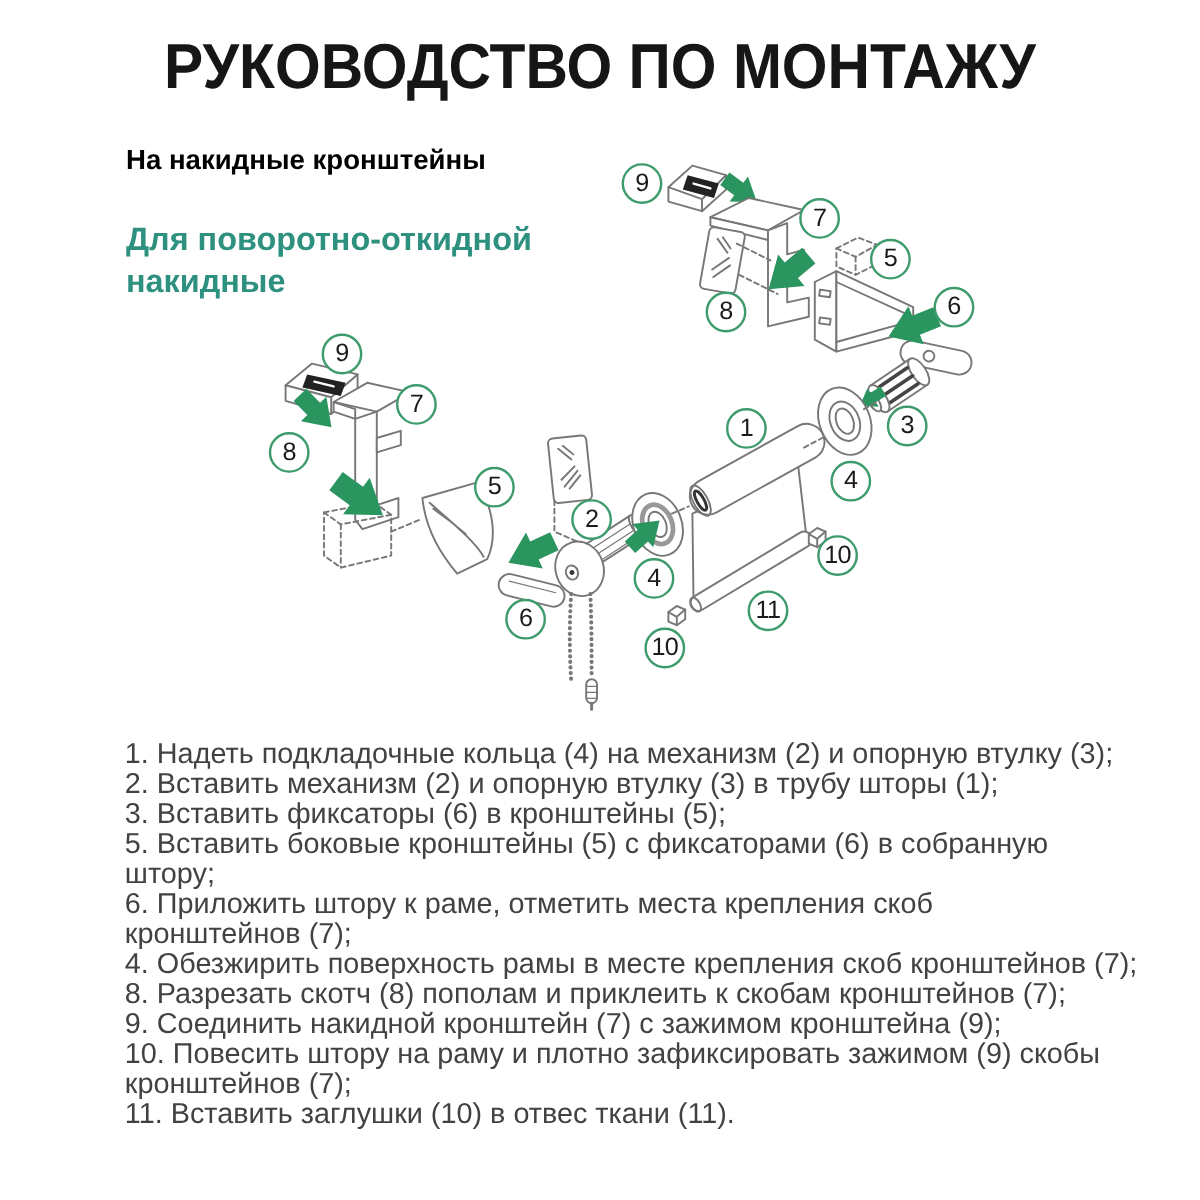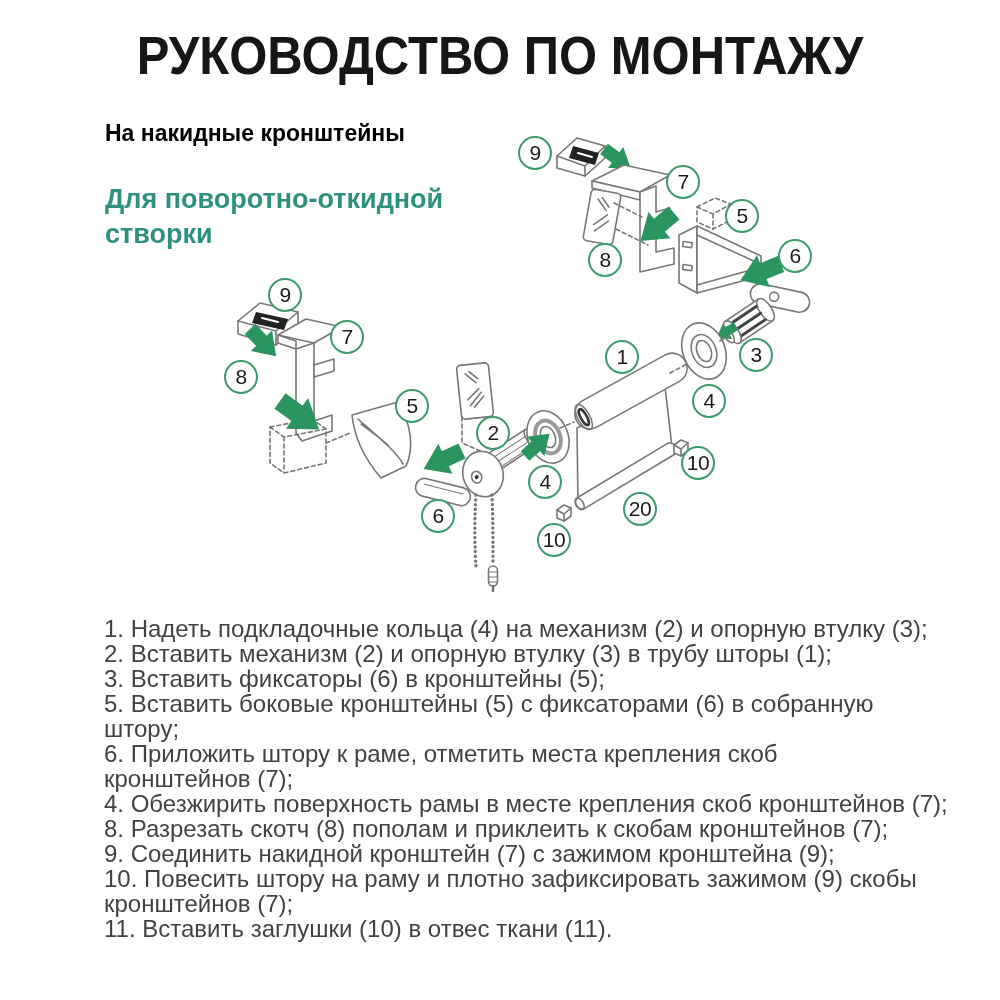--- a/index.html
+++ b/index.html
@@ -34,21 +34,21 @@
   }
   .instruction{white-space:pre-line;margin:0;padding:0;}
 </style>
 </head>
 <body>
 
 <div class="page">
 
   <h1 class="title">РУКОВОДСТВО ПО МОНТАЖУ</h1>
   <h2 class="subtitle">На накидные кронштейны</h2>
-  <h3 class="section-heading">Для поворотно-откидной створки</h3>
+  <h3 class="section-heading">Для поворотно-откидной накидные</h3>
 
   <div class="diagram">
     <svg width="740" height="495" viewBox="0 0 740 495">
       <defs>
         <path id="arw" d="M0,-9 L20,-9 L20,-18 L46,0 L20,18 L20,9 L0,9 Z"></path>
       </defs>
       <g stroke="#777" stroke-width="1.6" fill="none" stroke-linejoin="round" stroke-linecap="round">
 
         <g>
           <path fill="#fff" d="M38,196 L60,178 L98,187 L98,201 L76,220 L38,209 Z"></path>
@@ -267,21 +267,21 @@
 
         <div class="callout" style="left: 238px; top: 391px;">
           <span>6</span>
         </div>
 
         <div class="callout" style="left: 498px; top: 338px;">
           <span>10</span>
         </div>
 
         <div class="callout" style="left: 440px; top: 384px;">
-          <span>20</span>
+          <span>11</span>
         </div>
 
         <div class="callout" style="left: 354px; top: 415px;">
           <span>10</span>
         </div>
       </div>
   </div>
 
   <ol class="instructions">
 

